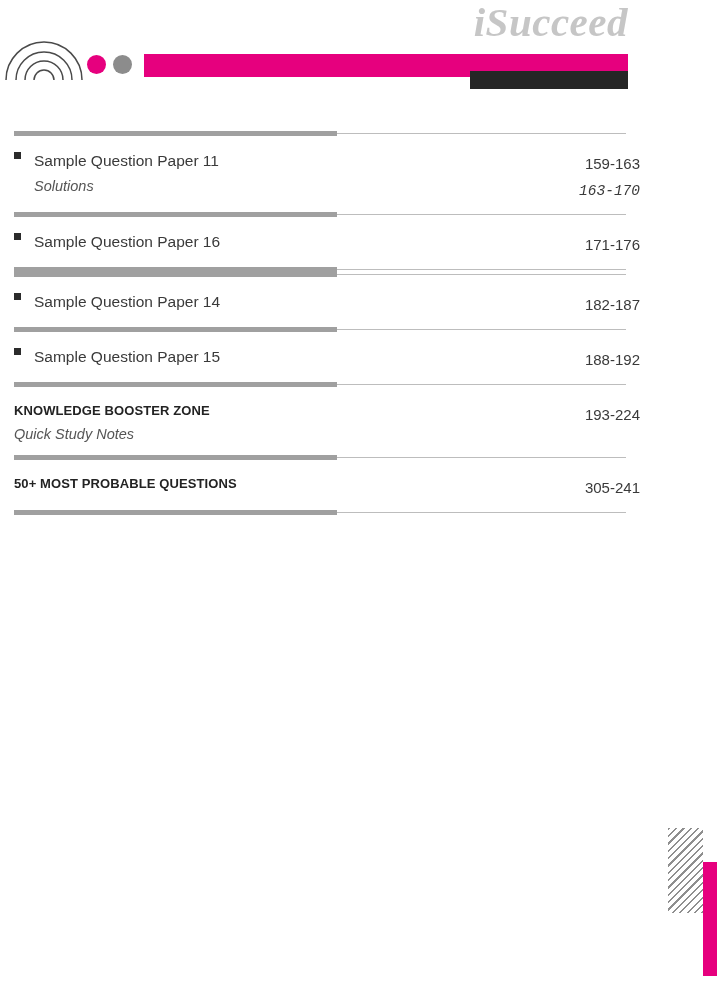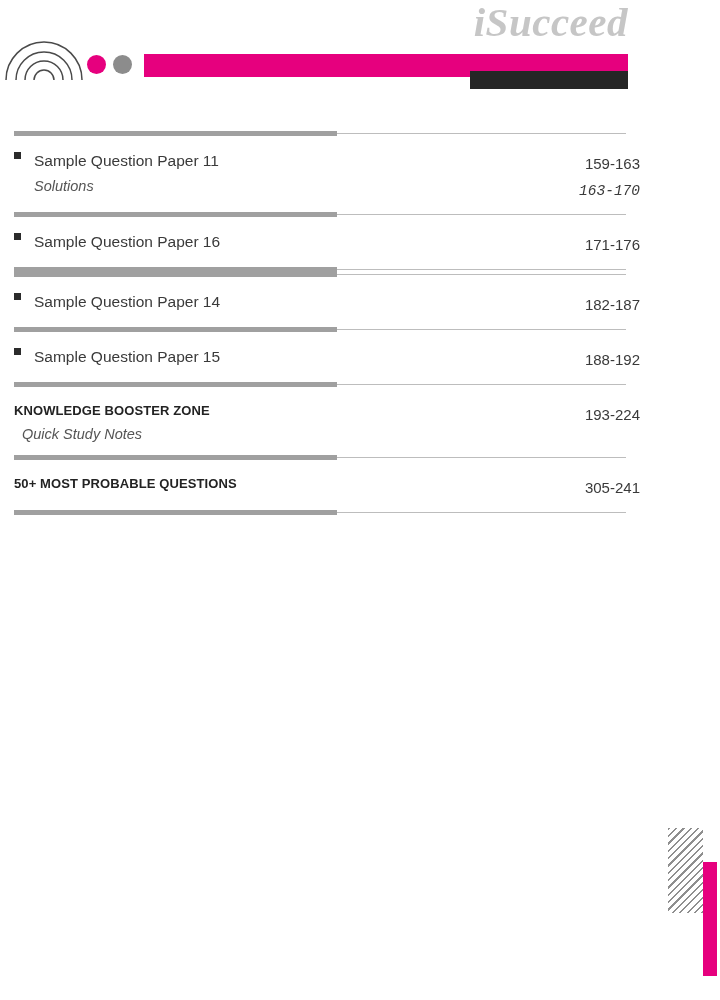--- a/index.html
+++ b/index.html
@@ -150,21 +150,21 @@
   }
 
   .entry-sub {
     font-size: 14.5px;
     font-style: italic;
     color: #555555;
     margin-top: 9px;
     margin-left: 20px;
     white-space: nowrap;
   }
-  .entry-sub.no-indent { margin-left: 8px; }
+  .entry-sub.no-indent { margin-left: 0; }
 
   .pages {
     text-align: right;
     flex: none;
     padding-top: 1px;
   }
 
   .page-num {
     font-size: 15px;
     color: #3a3a3a;

